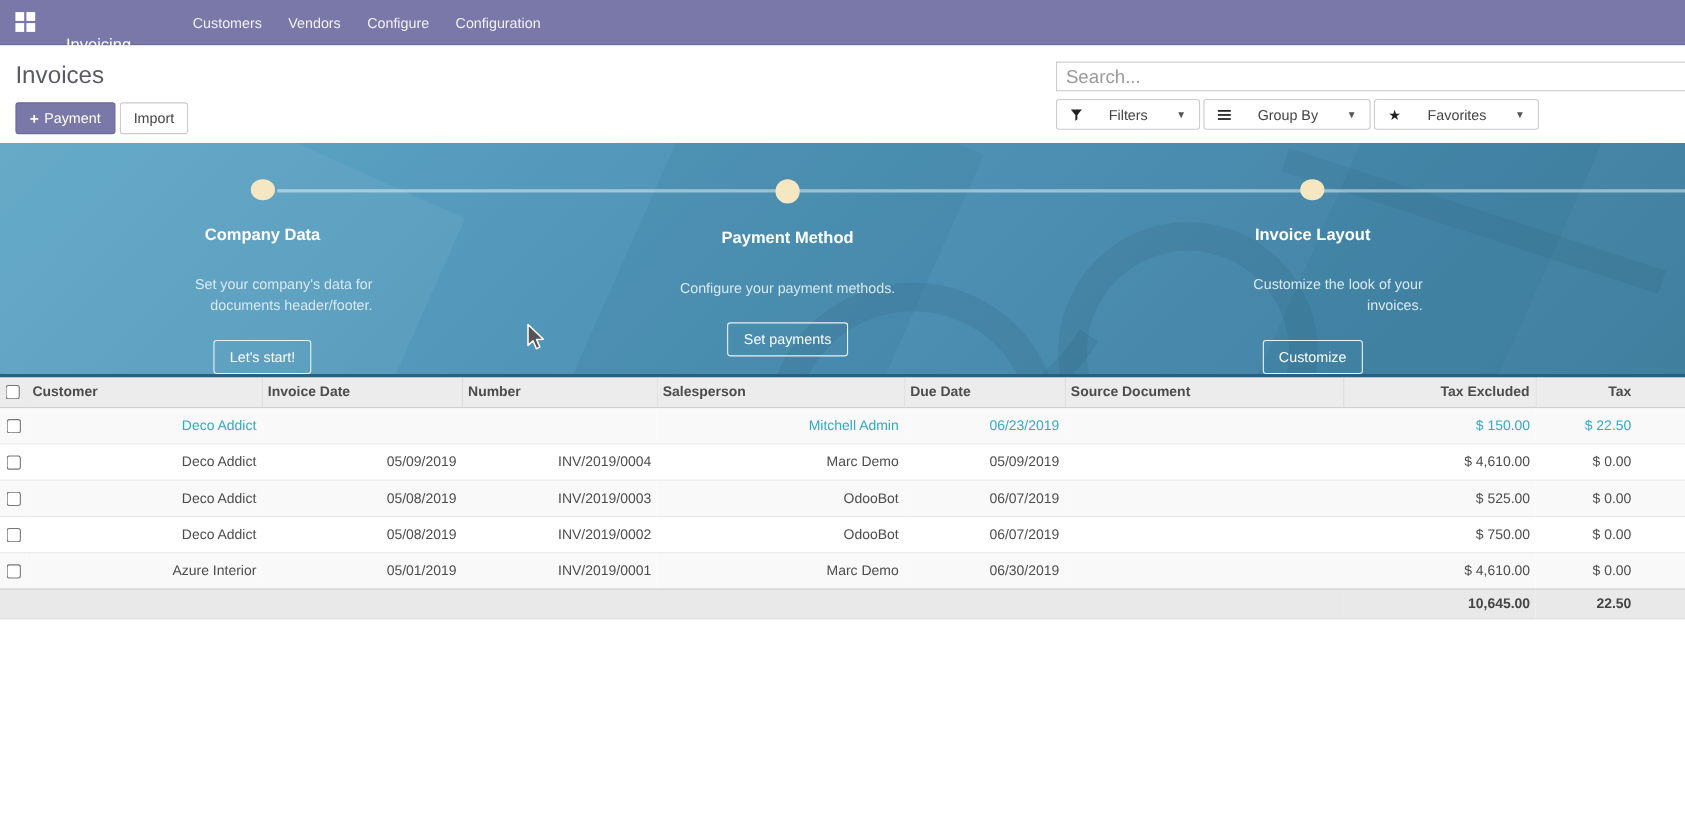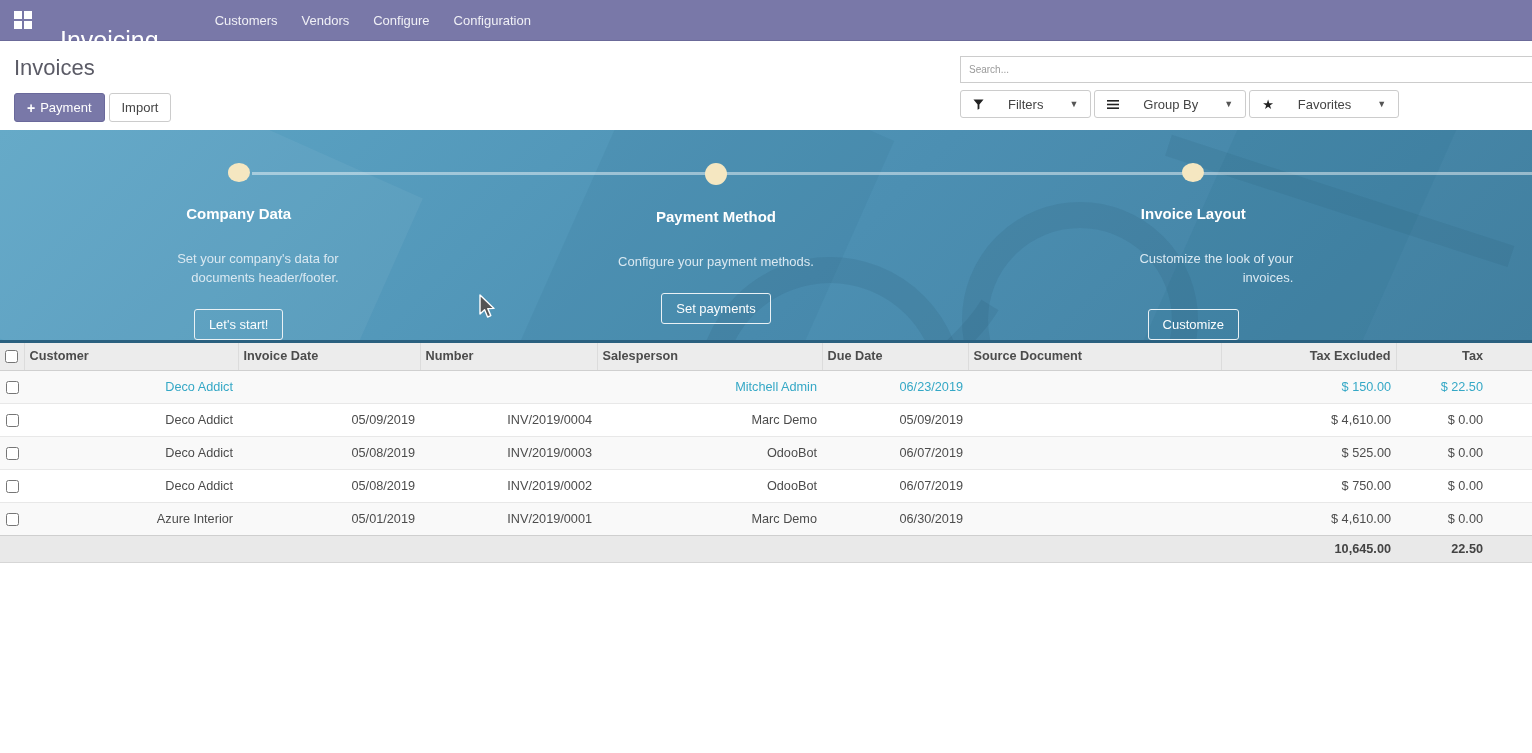--- a/index.html
+++ b/index.html
@@ -6,36 +6,36 @@
   html, body { width: 1532px; height: 753px; overflow: hidden; background: #fff;
     font-family: "Liberation Sans", sans-serif; }
 
   
   .navbar { height: 41px; background: #7978a8; display: flex; align-items: center;
     border-bottom: 1px solid #6b6a99; }
   .apps-btn { width: 46px; height: 41px; display: flex; align-items: center; justify-content: center;
     cursor: pointer; }
   .apps-grid { display: grid; grid-template-columns: 8px 8px; grid-template-rows: 8px 8px; gap: 2px; }
   .apps-grid span { background: #fff; }
-  .brand { color: #fff; font-size: 25px; margin-left: 14px; margin-right: 44px; cursor: pointer; margin-top: 40px; }
+  .brand { color: #fff; font-size: 15px; margin-left: 14px; margin-right: 44px; cursor: pointer; margin-top: 40px; }
   .nav-menu { display: flex; align-items: center; gap: 0; }
   .nav-item { color: #f0f0f6; font-size: 13px; padding: 12px 12px; cursor: pointer; }
 
   
   .control-panel { display: flex; justify-content: space-between; padding: 0; height: 89px; }
   .cp-left { padding: 14px 0 0 14px; }
   .page-title { font-size: 22px; color: #5b5b66; font-weight: 400; margin-bottom: 12px; }
   .cp-buttons { display: flex; gap: 4px; }
   .btn { font-size: 13px; border-radius: 3px; padding: 5px 12px; cursor: pointer;
     border: 1px solid #ccc; background: #fff; color: #444; height: 29px; display: inline-flex;
     align-items: center; gap: 5px; }
   .btn-primary { background: #7978a8; border-color: #6a699b; color: #fff; }
   .btn-primary .plus { font-weight: 700; font-size: 14px; line-height: 1; }
   .cp-right { width: 572px; padding-top: 15px; display: flex; flex-direction: column; }
-  .search-input { height: 27px; border: 1px solid #ccc; border-right: none; font-size: 10px;
+  .search-input { height: 27px; border: 1px solid #ccc; border-right: none; font-size: 17px;
     padding: 0 8px; color: #555; width: 100%; outline: none; }
   .search-input::placeholder { color: #9a9a9a; }
   .filter-row { display: flex; gap: 3px; margin-top: 7px; }
   .fbtn { height: 28px; gap: 24px; }
   .caret { font-size: 9px; color: #555; margin-left: 2px; }
   .ico { display: inline-flex; align-items: center; }
   .star-glyph { font-size: 13px; color: #222; }
 
   
   .banner { position: relative; height: 213px; overflow: hidden;

